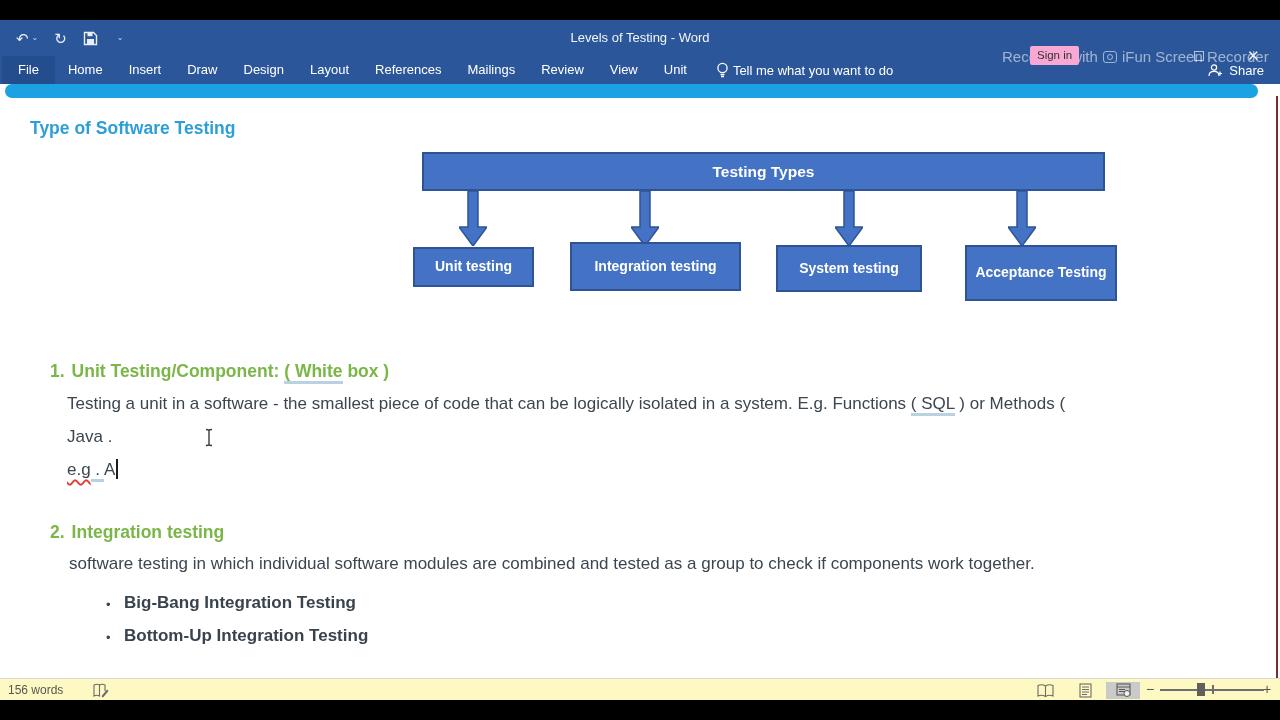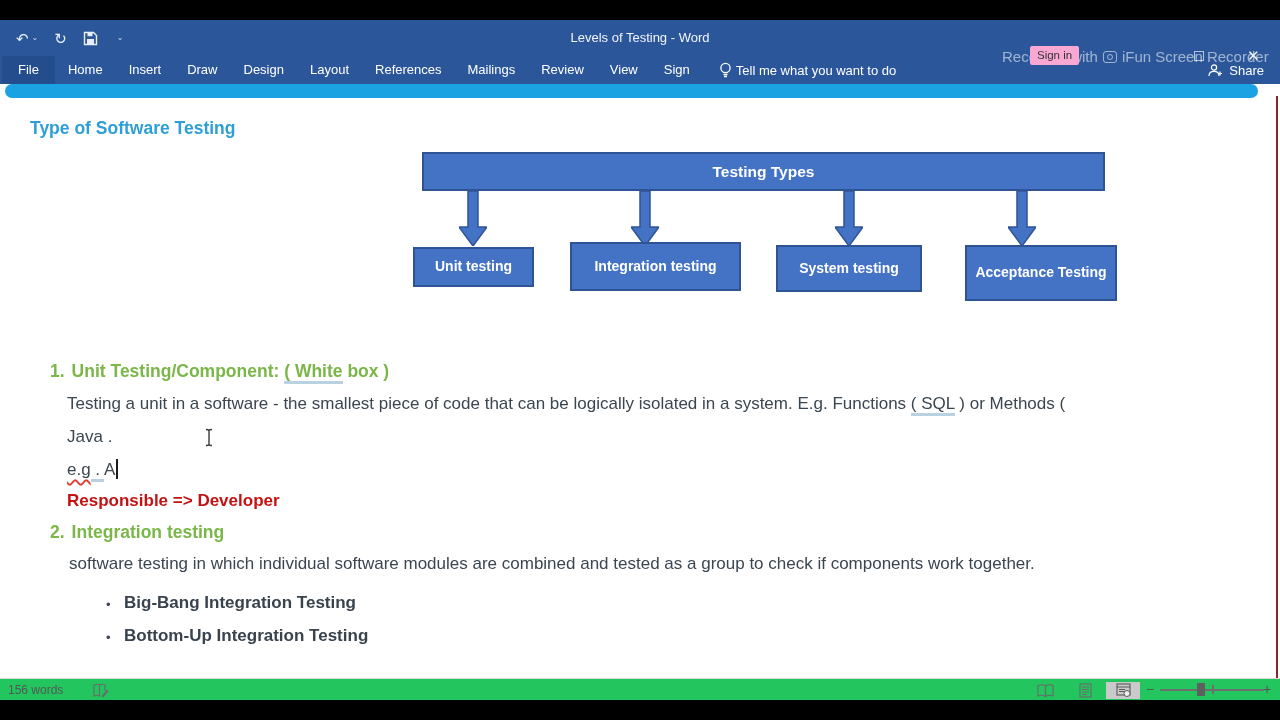--- a/index.html
+++ b/index.html
@@ -57,21 +57,21 @@
   .num { margin-right:7px; }
   .u-blue { border-bottom:3px solid #b9d1e0; }
   .u-redwavy { text-decoration:underline wavy 1.5px #e03c31; text-underline-offset:4px; }
   .red-line { color:#c41212; font-weight:bold; }
   .caret { display:inline-block; width:1.6px; height:20px; background:#1c1c1c; vertical-align:-4px; margin-left:1px; }
   .bullet-dot { position:absolute; color:#3c4650; font-size:13px; }
   .bullet-text { font-weight:600; color:#39434d; }
   .ibeam { position:absolute; left:203px; top:428px; }
 
   
-  #statusbar { position:absolute; left:0; top:678px; width:1280px; height:22px; background:#22c55e; border-top:1px solid #d8d8d8; }
+  #statusbar { position:absolute; left:0; top:678px; width:1280px; height:22px; background:#fef9c3; border-top:1px solid #d8d8d8; }
   .wordcount { position:absolute; left:8px; top:0; height:22px; line-height:22px; font-size:12px; color:#565656; }
   .proof-ic { position:absolute; left:93px; top:4px; }
   .view-ic { position:absolute; top:3px; width:34px; height:17px; display:flex; align-items:center; justify-content:center; }
   #vw-read { left:1028px; } #vw-print { left:1068px; } #vw-web { left:1106px; background:#cácaca; background:#cacaca; }
   .zoom-minus { position:absolute; left:1146px; top:0; height:22px; line-height:21px; font-size:14px; color:#555; }
   .zoom-track { position:absolute; left:1160px; top:689px; width:104px; height:1.5px; background:#6e6e6e; }
   .zoom-handle { position:absolute; left:1197px; top:683px; width:8px; height:13px; background:#5f5f5f; }
   .zoom-tick { position:absolute; left:1212px; top:685px; width:1.5px; height:9px; background:#6e6e6e; }
   .zoom-plus { position:absolute; left:1263px; top:0; height:22px; line-height:21px; font-size:14px; color:#555; }
   .zoom-track, .zoom-handle, .zoom-tick { z-index:2; }
@@ -118,21 +118,21 @@
     <span class="tab file">File</span>
     <span class="tab">Home</span>
     <span class="tab">Insert</span>
     <span class="tab">Draw</span>
     <span class="tab">Design</span>
     <span class="tab">Layout</span>
     <span class="tab">References</span>
     <span class="tab">Mailings</span>
     <span class="tab">Review</span>
     <span class="tab">View</span>
-    <span class="tab">Sign</span>
+    <span class="tab">Unit</span>
     <span class="tellme">
       <svg width="13" height="17" viewBox="0 0 13 17">
           <circle cx="6.5" cy="6" r="4.6" fill="none" stroke="#fff" stroke-width="1.3"></circle>
           <path d="M4.5 12.5 h4 M5 14.5 h3" stroke="#fff" stroke-width="1.3" fill="none"></path>
         </svg>
       <span>Tell me what you want to do</span>
     </span>
     <span class="share">
       <svg width="16" height="15" viewBox="0 0 16 15">
           <circle cx="7" cy="4.5" r="2.6" fill="none" stroke="#fff" stroke-width="1.2"></circle>
@@ -177,21 +177,20 @@
   <div class="tline" style="left:67px; top:427px;">Java .</div>
 
   <svg class="ibeam" width="12" height="19" viewBox="0 0 12 19">
       <path d="M3 1.5 C4.5 1.5 5 2 6 2 C7 2 7.5 1.5 9 1.5 M6 2 V17 M3 17.5 C4.5 17.5 5 17 6 17 C7 17 7.5 17.5 9 17.5" stroke="#3a3a3a" stroke-width="1.4" fill="none"></path>
     </svg>
 
   <div class="tline" style="left:67px; top:459px;">
     <span class="u-redwavy">e.g</span><span class="u-blue"> . </span><span>A</span><span class="caret"></span>
   </div>
 
-  <div class="tline red-line" style="left:67px; top:491px;">Responsible =&gt; Developer</div>
 
   <div class="tline green-h" style="left:50px; top:522px;">
     <span class="num">2.</span><span>Integration testing</span>
   </div>
 
   <div class="tline" style="left:69px; top:554px;">software testing in which individual software modules are combined and tested as a group to check if components work together.</div>
 
   <span class="bullet-dot" style="left:106px; top:597px;">•</span>
   <div class="tline bullet-text" style="left:124px; top:593px;">Big-Bang Integration Testing</div>
   <span class="bullet-dot" style="left:106px; top:630px;">•</span>

